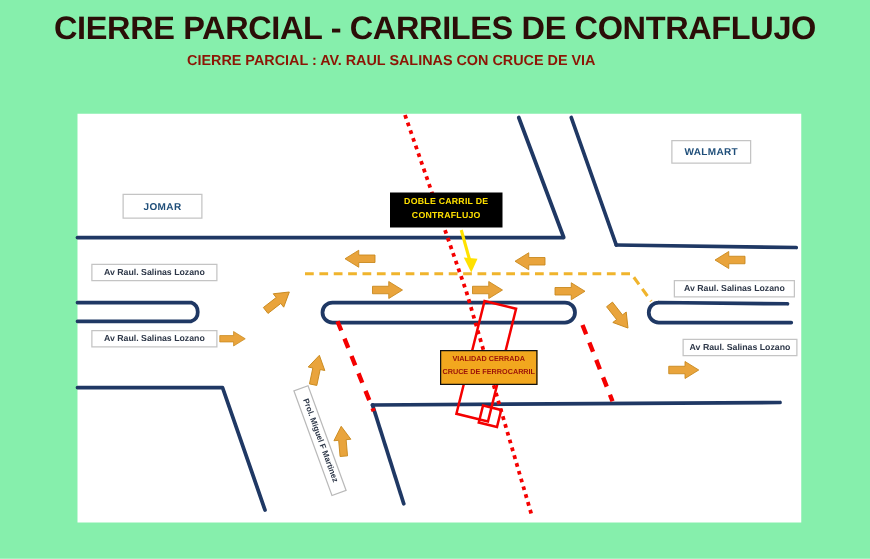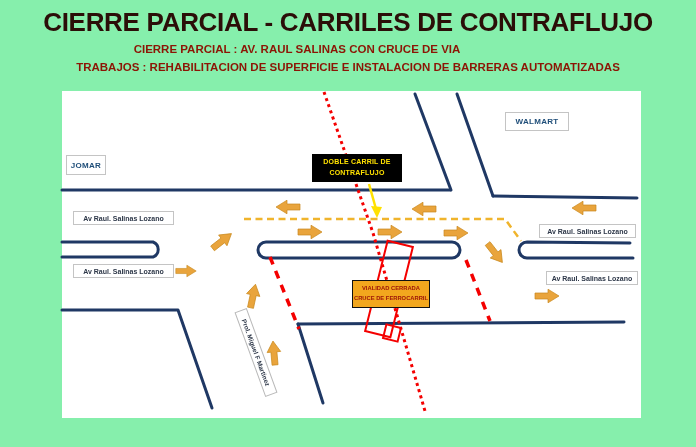--- a/index.html
+++ b/index.html
@@ -7,39 +7,39 @@
     position:relative;width:696px;height:447px;overflow:hidden;
     background:#86efac;
     font-family:"Liberation Sans", sans-serif;
   }
   .title{
     position:absolute;top:7px;left:0;width:696px;text-align:center;
     font-size:26px;font-weight:700;letter-spacing:-0.3px;color:#2B0E08;
   }
   .sub1{
     position:absolute;top:43px;left:0;width:594px;text-align:center;
-    font-size:11.5px;font-weight:700;color:#8C1505;
+    font-size:11.5px;font-weight:700;color:#8C1505;padding-left:16px;
   }
   .sub2{
     position:absolute;top:61px;left:0;width:696px;text-align:center;
     font-size:11.5px;font-weight:700;color:#8C1505;
   }
   .canvas{
     position:absolute;left:62px;top:91px;width:579px;height:327px;
     background:#ffffff;
   }
   .overlay{position:absolute;left:0;top:0;width:696px;height:447px;}
   .lbl{
     position:absolute;display:flex;align-items:center;justify-content:center;
     background:#ffffff;border:1px solid #c4c4c4;box-sizing:border-box;
     color:#2d3748;font-weight:700;white-space:nowrap;
   }
-  .landmark{font-size:8px;color:#1F4E79;letter-spacing:0.3px;}
+  .landmark{font-size:8px;color:#1F4E79;letter-spacing:0.3px;margin-left:32px;}
   .street{font-size:7px;}
-  .jomar{left:66px;top:155px;width:40px;height:20px;}
+  .jomar{left:66px;top:155px;width:64px;height:20px;}
   .walmart{left:505px;top:112px;width:64px;height:19px;}
   .av1{left:73px;top:211px;width:101px;height:14px;}
   .av2{left:73px;top:264px;width:101px;height:14px;}
   .av3{left:539px;top:224px;width:97px;height:14px;}
   .av4{left:546px;top:271px;width:92px;height:14px;}
   .martinez{
     left:211px;top:346px;width:90px;height:13px;
     transform:rotate(70deg);transform-origin:center;
     font-size:6.5px;font-weight:700;border:1px solid #b9b9b9;
   }
@@ -57,21 +57,20 @@
     font-size:5.8px;font-weight:700;line-height:1.7;
   }
 </style>
 </head>
 <body>
 
 <div class="page">
 
   <div class="title">CIERRE PARCIAL - CARRILES DE CONTRAFLUJO</div>
   <div class="sub1">CIERRE PARCIAL : AV. RAUL SALINAS CON CRUCE DE VIA</div>
-  <div class="sub2">TRABAJOS : REHABILITACION DE SUPERFICIE E INSTALACION DE BARRERAS AUTOMATIZADAS</div>
 
   <div class="canvas"></div>
 
   <svg class="overlay" width="696" height="447" viewBox="0 0 696 447" xmlns="http://www.w3.org/2000/svg">
     <defs>
       <polygon id="barrow" points="-12,-3 1,-3 1,-6.8 12,0 1,6.8 1,3 -12,3"></polygon>
     </defs>
 
     <g fill="none" stroke-width="3" stroke-linecap="round" stroke-linejoin="round" stroke="#1F3864">
       <path d="M62 190 L450 190"></path>

